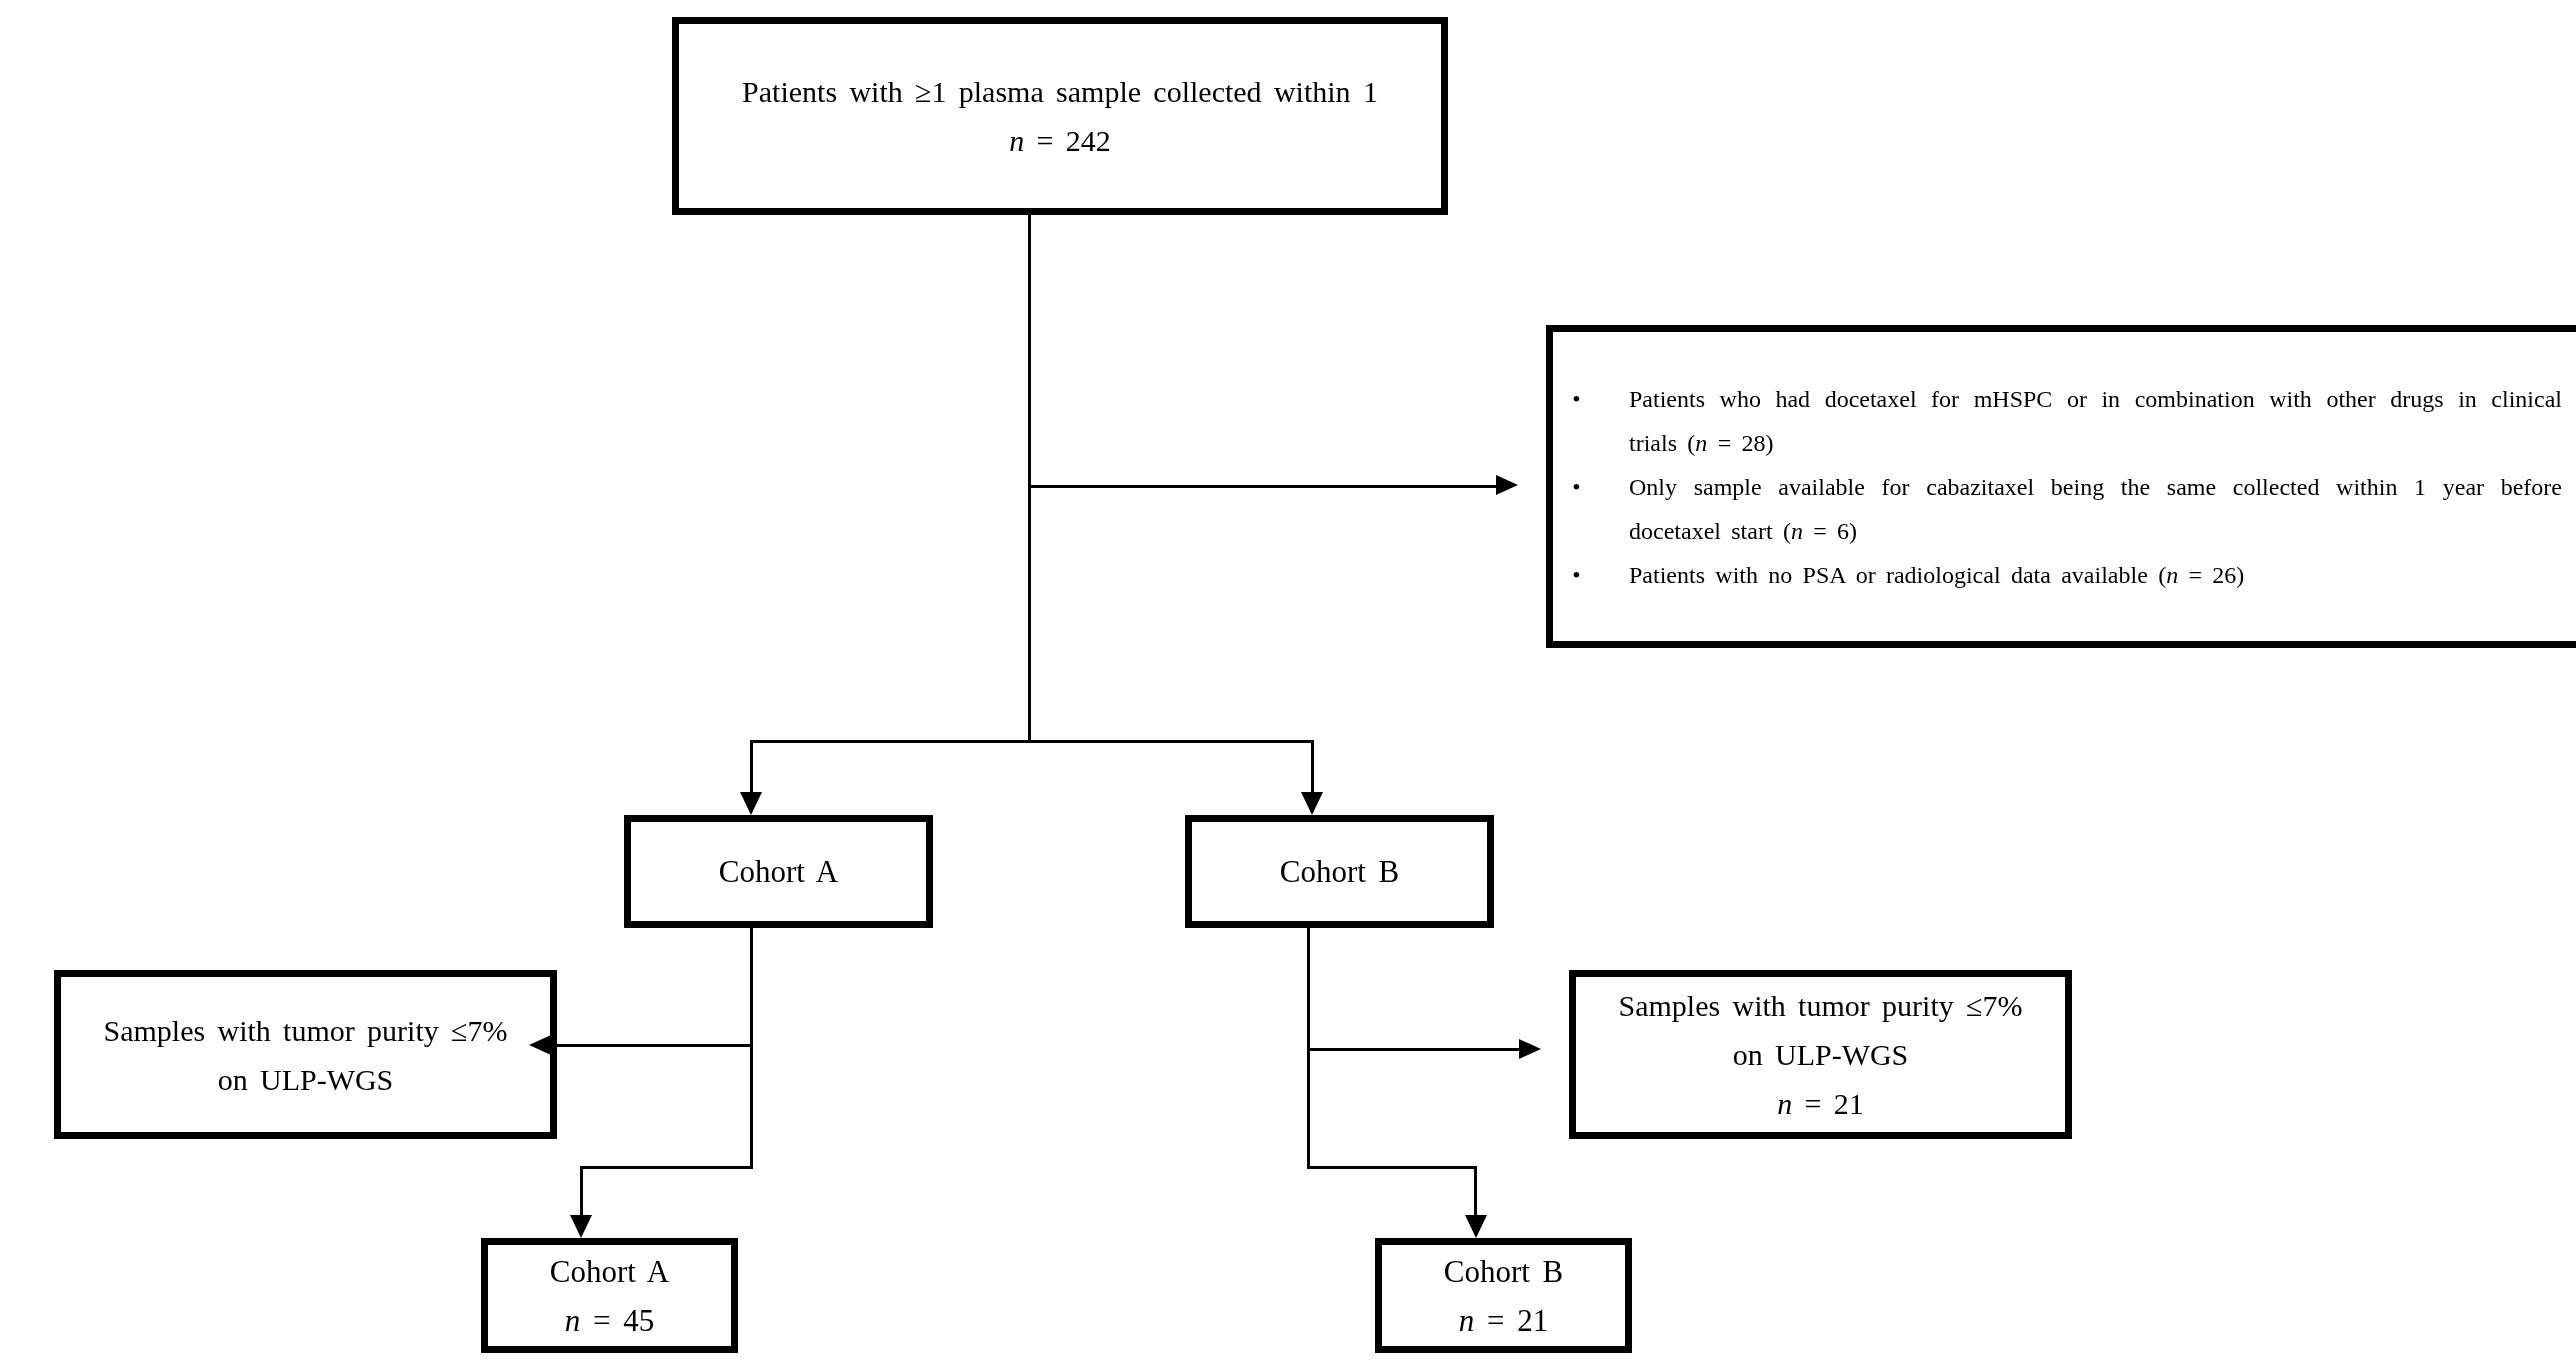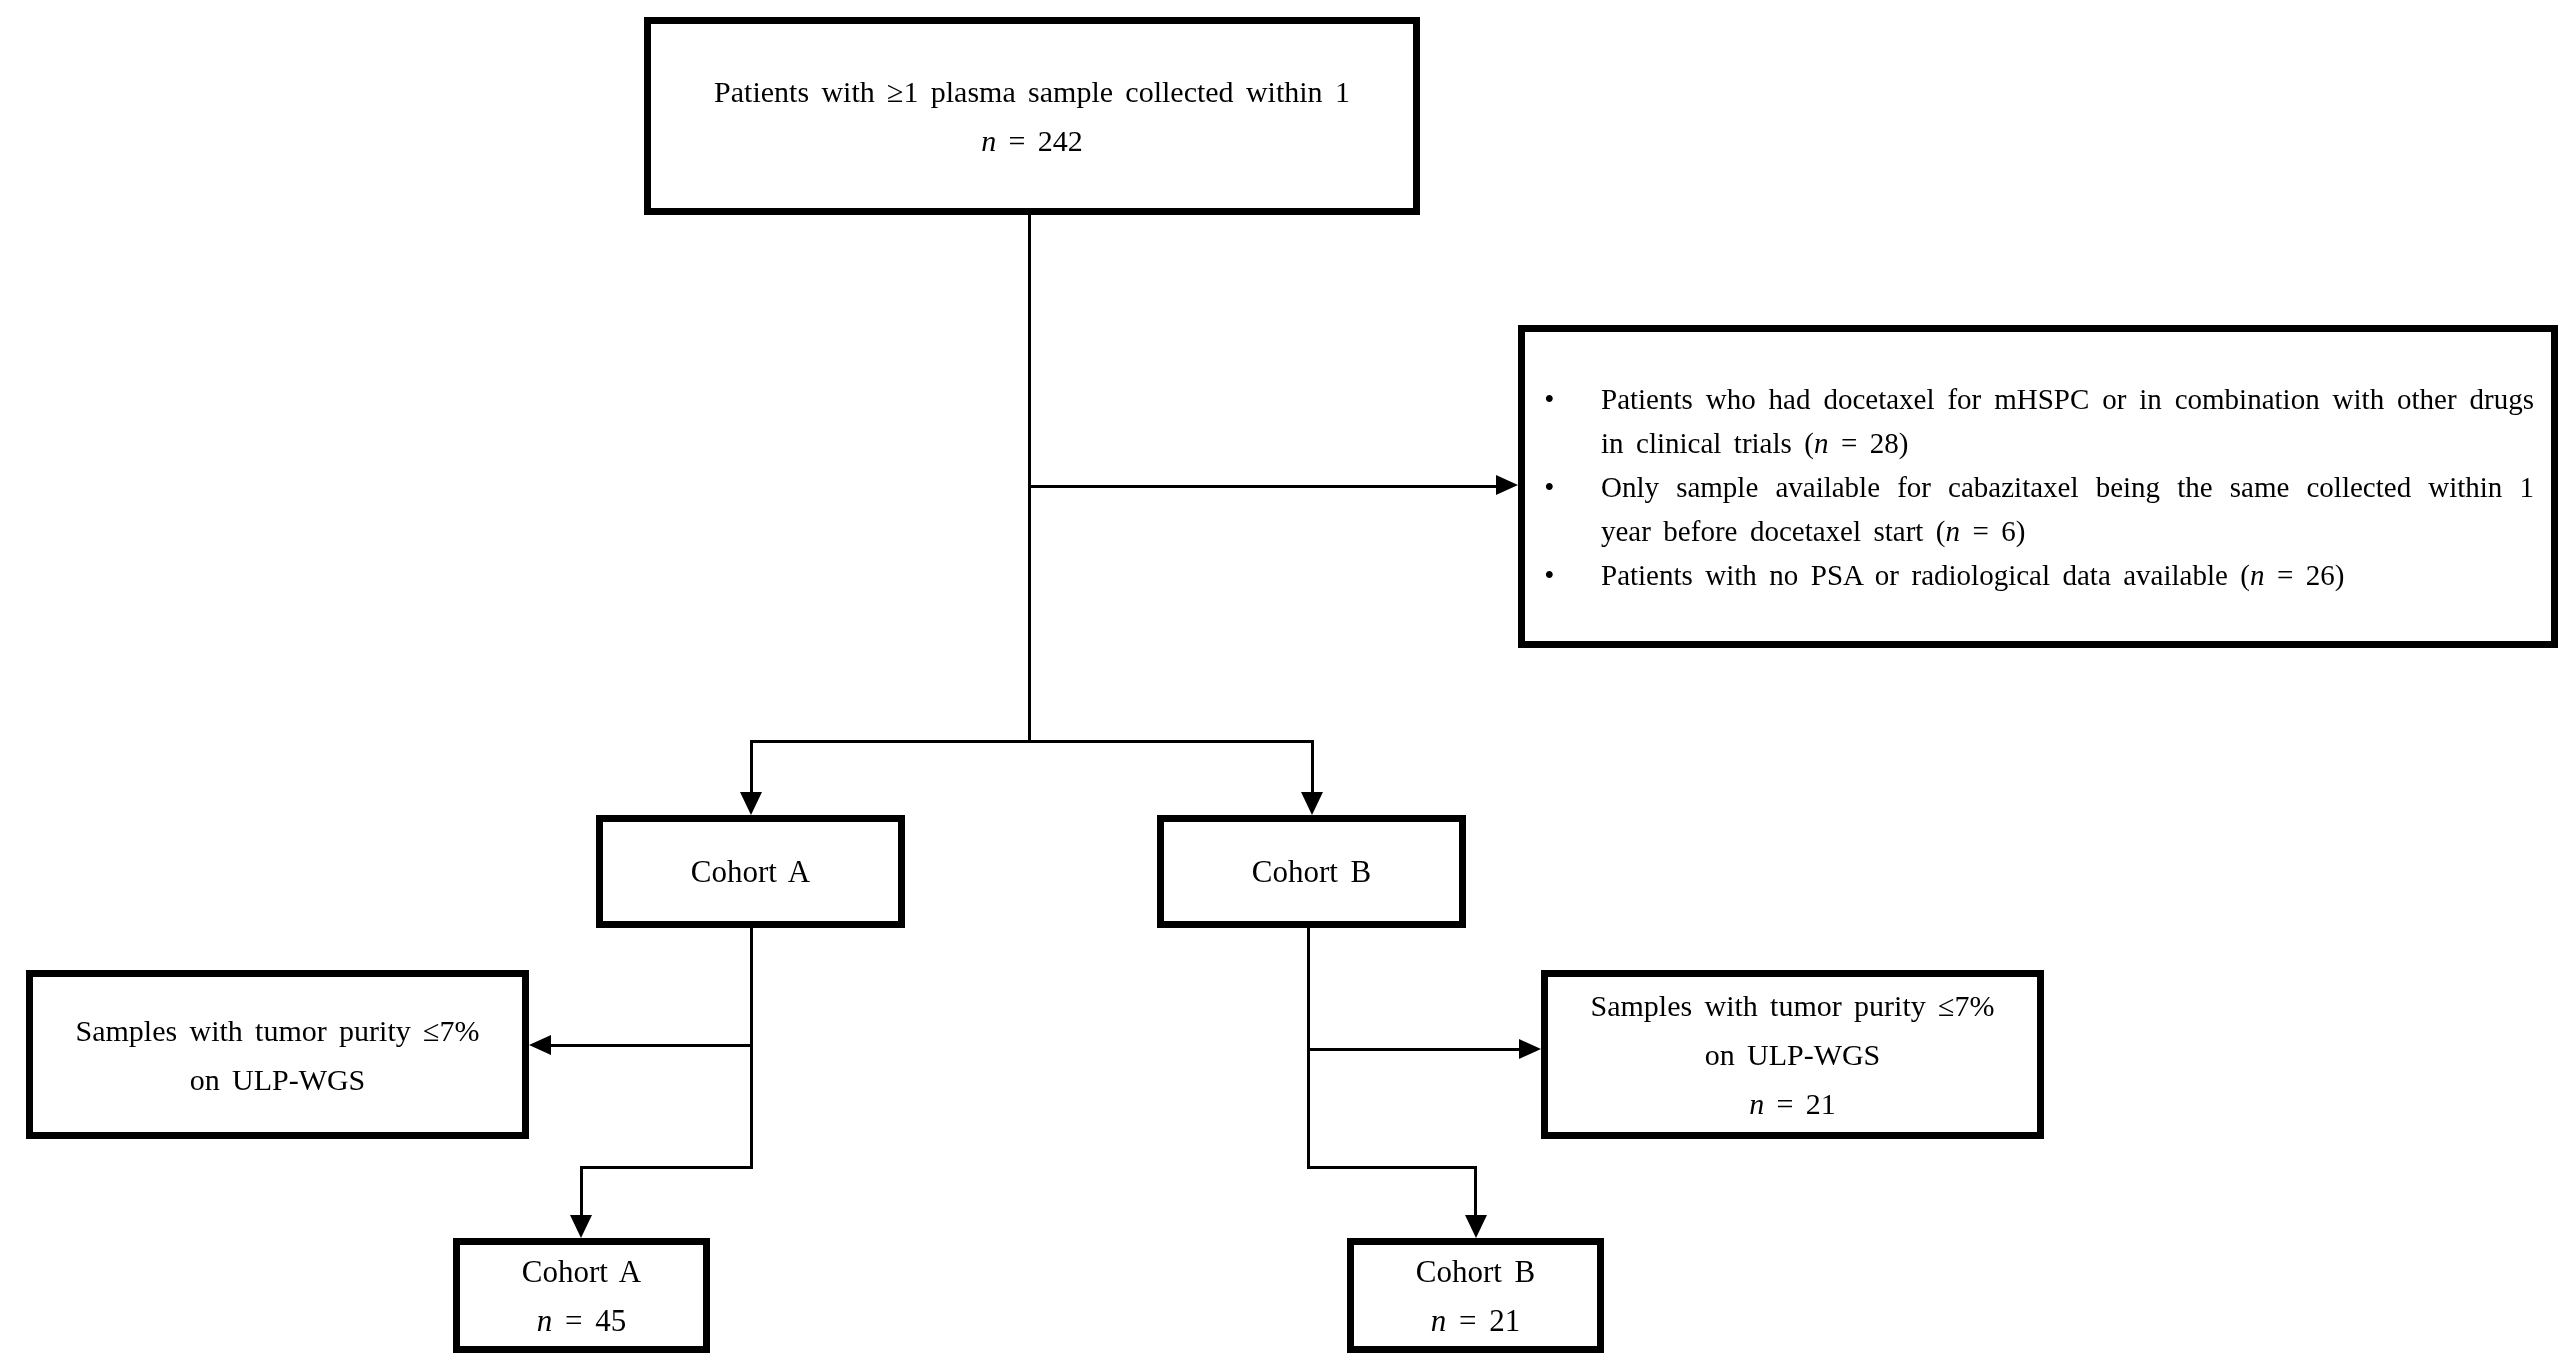--- a/index.html
+++ b/index.html
@@ -21,20 +21,21 @@
     position: absolute;
     box-sizing: border-box;
     border: 7px solid #000000;
     background: #ffffff;
     display: flex;
     flex-direction: column;
     justify-content: center;
     align-items: center;
     text-align: center;
     word-spacing: 0.16em;
+    margin-left: 28px;
   }
   .fbox .ln { width: 100%; }
 
   #enrollment-box { left: 644px; top: 17px; width: 776px; height: 198px;
     font-size: 30px; line-height: 49px; }
   #exclusion-box  { left: 1518px; top: 325px; width: 1040px; height: 323px;
     align-items: stretch; justify-content: center; text-align: left; }
   #cohort-a-box   { left: 596px;  top: 815px; width: 309px; height: 113px;
     font-size: 31px; line-height: 49px; }
   #cohort-b-box   { left: 1157px; top: 815px; width: 309px; height: 113px;
@@ -50,21 +51,21 @@
 
   
   #exclusion-box ul {
     list-style: none;
     margin: 0;
     padding: 0 17px 0 0;
   }
   #exclusion-box li {
     position: relative;
     padding-left: 76px;
-    font-size: 29px;
+    font-size: 24px;
     line-height: 44px;
     text-align: justify;
     word-spacing: 0.18em;
   }
   #exclusion-box li::before {
     content: "\2022";
     position: absolute;
     left: 19.3px;
     top: 0;
   }

